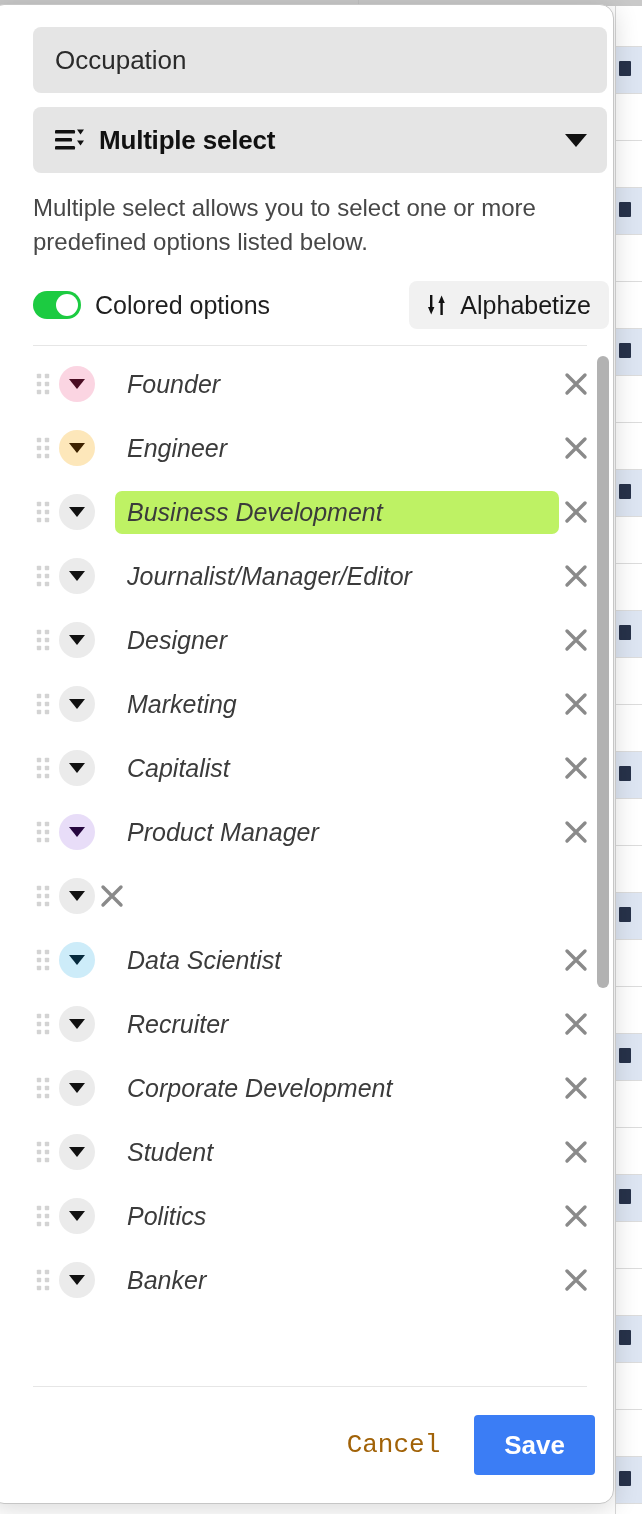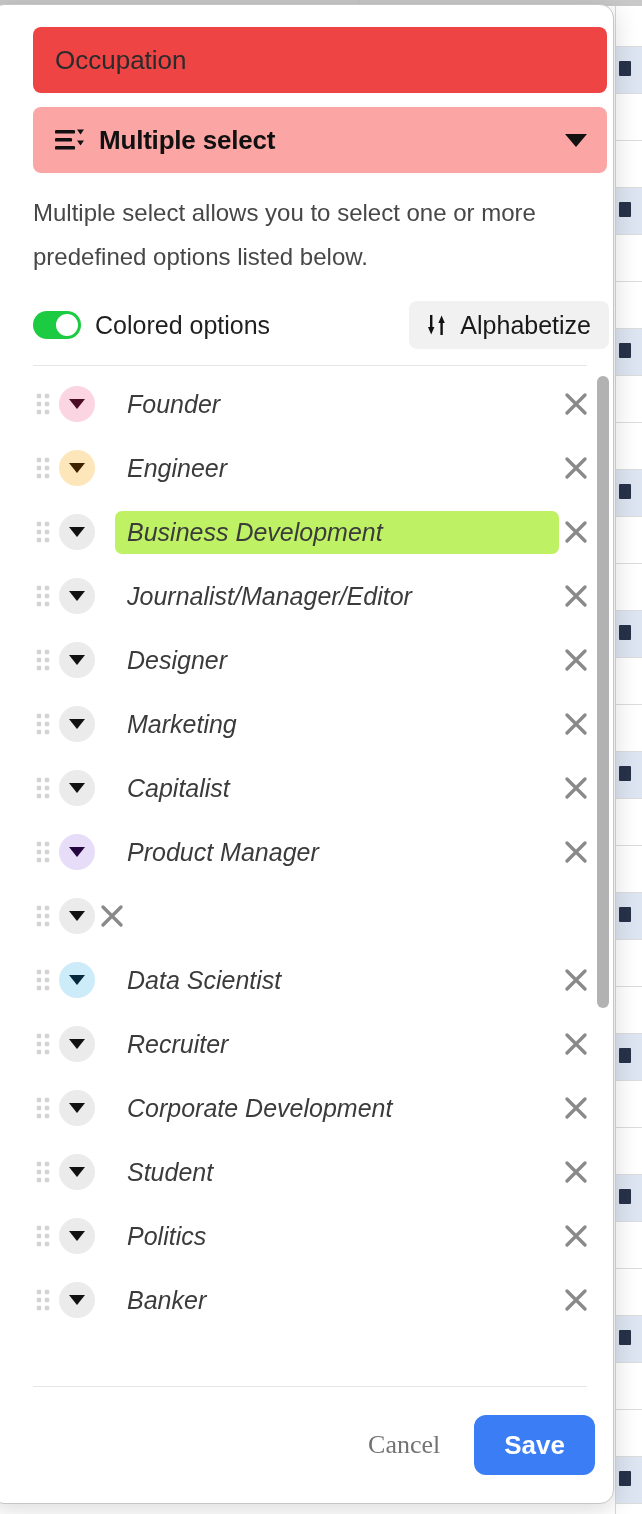--- a/index.html
+++ b/index.html
@@ -86,38 +86,38 @@
     display: flex;
     flex-direction: column;
     padding: 0 10px 0 42px;
     box-sizing: border-box;
   }
 
   
   .name-field {
     margin-top: 22px;
     height: 66px;
-    background: #ef4444;
+    background: #e5e5e5;
     border-radius: 8px;
     display: flex;
     align-items: center;
     padding: 0 22px;
     box-sizing: border-box;
     font-size: 26px;
     color: #2b2b2b;
     width: 574px;
     cursor: text;
   }
 
   
   .type-select {
     margin-top: 14px;
     height: 66px;
     width: 574px;
-    background: #fca5a5;
+    background: #e5e5e5;
     border-radius: 8px;
     display: flex;
     align-items: center;
     padding: 0 20px 0 22px;
     box-sizing: border-box;
     cursor: pointer;
   }
   .type-select .ts-icon {
     width: 30px;
     height: 24px;
@@ -138,21 +138,21 @@
     border-right: 11px solid transparent;
     border-top: 13px solid #111111;
     flex: none;
   }
 
   
   .description {
     margin-top: 18px;
     width: 576px;
     font-size: 24px;
-    line-height: 44px;
+    line-height: 34px;
     color: #474747;
   }
 
   
   .controls-row {
     margin-top: 22px;
     width: 576px;
     height: 48px;
     display: flex;
     align-items: center;
@@ -308,36 +308,36 @@
   .footer {
     height: 116px;
     width: 576px;
     display: flex;
     align-items: center;
     justify-content: flex-end;
     flex: none;
   }
   .cancel-btn {
     font-size: 26px;
-    color: #737373;
+    color: #a16207;
     padding: 12px 18px;
     cursor: pointer;
     background: none;
     border: none;
-    font-family: Liberation Serif, serif;
+    font-family: Liberation Mono, monospace;
   }
   .save-btn {
     margin-left: 16px;
     margin-right: 14px;
     background: #3b7df5;
     color: #ffffff;
     font-size: 26px;
     font-weight: bold;
     border: none;
-    border-radius: 12px;
+    border-radius: 4px;
     padding: 0 30px;
     height: 60px;
     cursor: pointer;
     font-family: "Liberation Sans", sans-serif;
     text-align: center;
   }
 </style>
 </head>
 <body>
 

